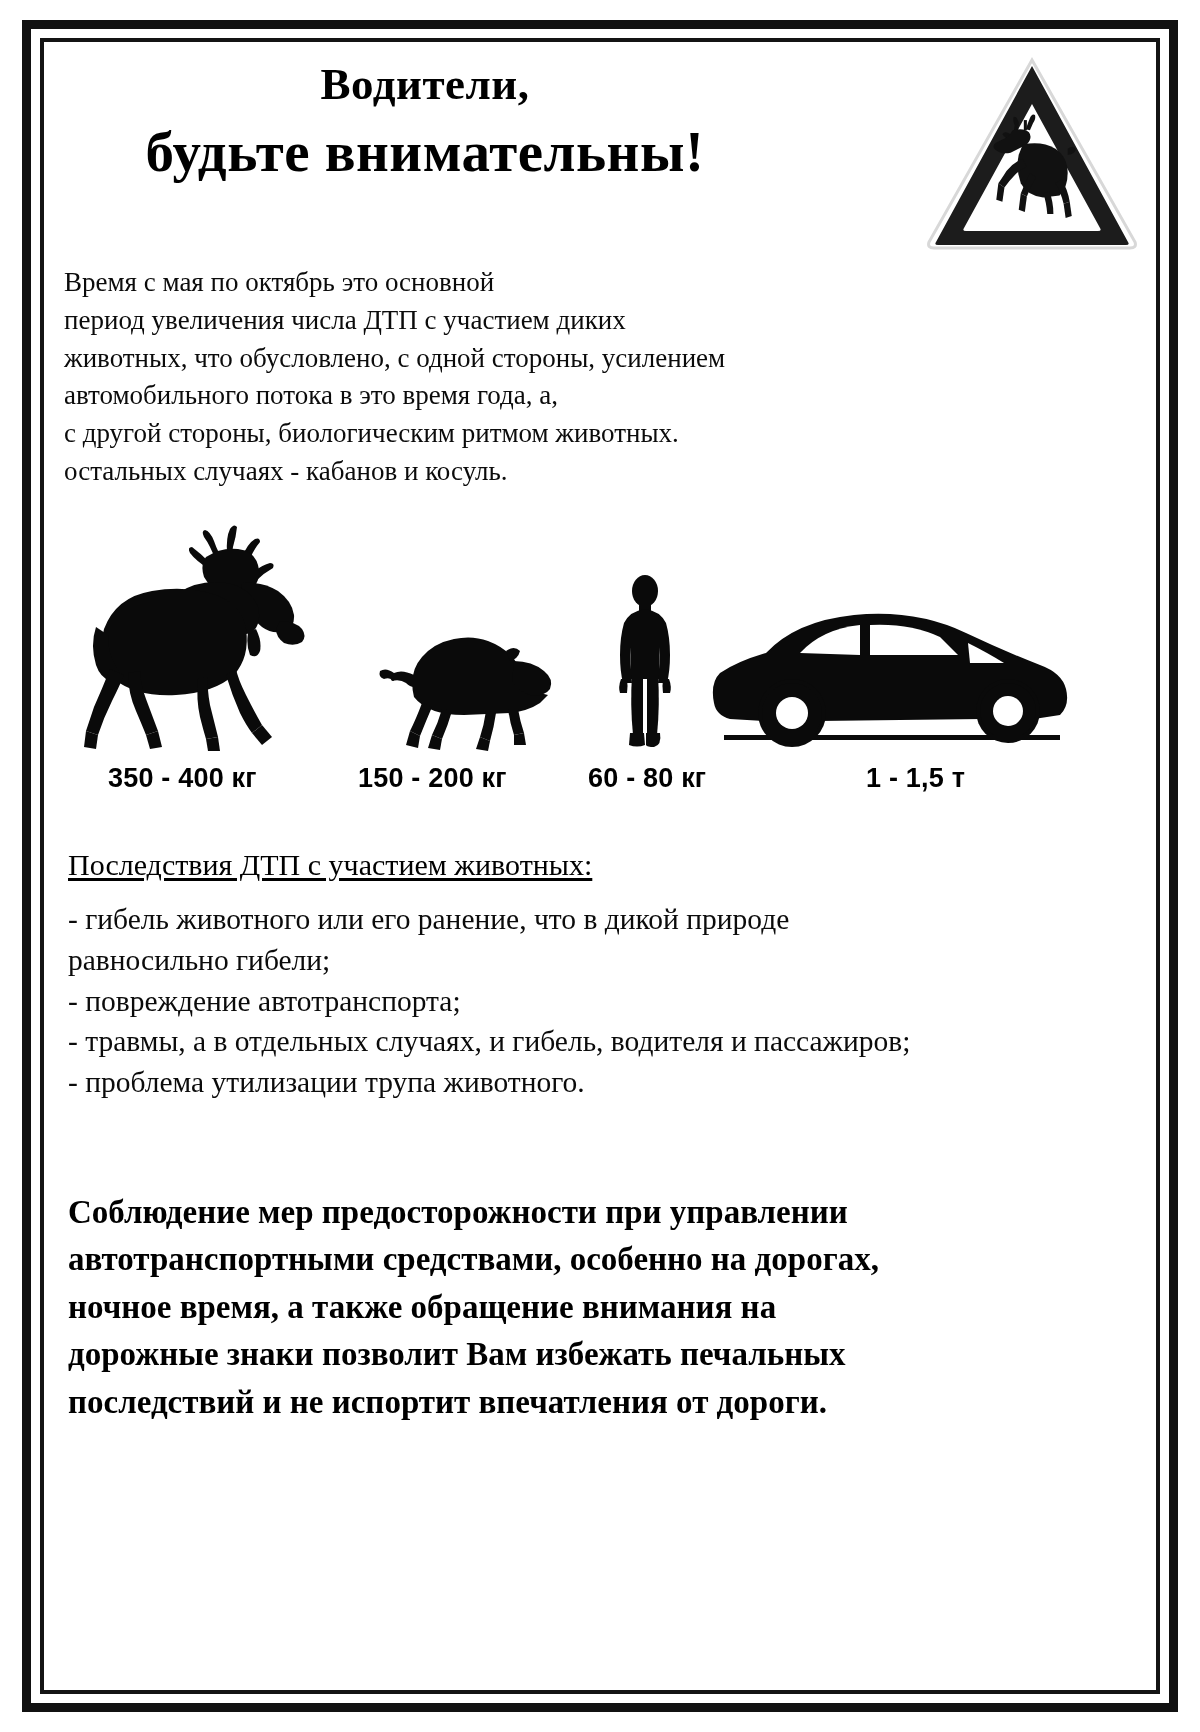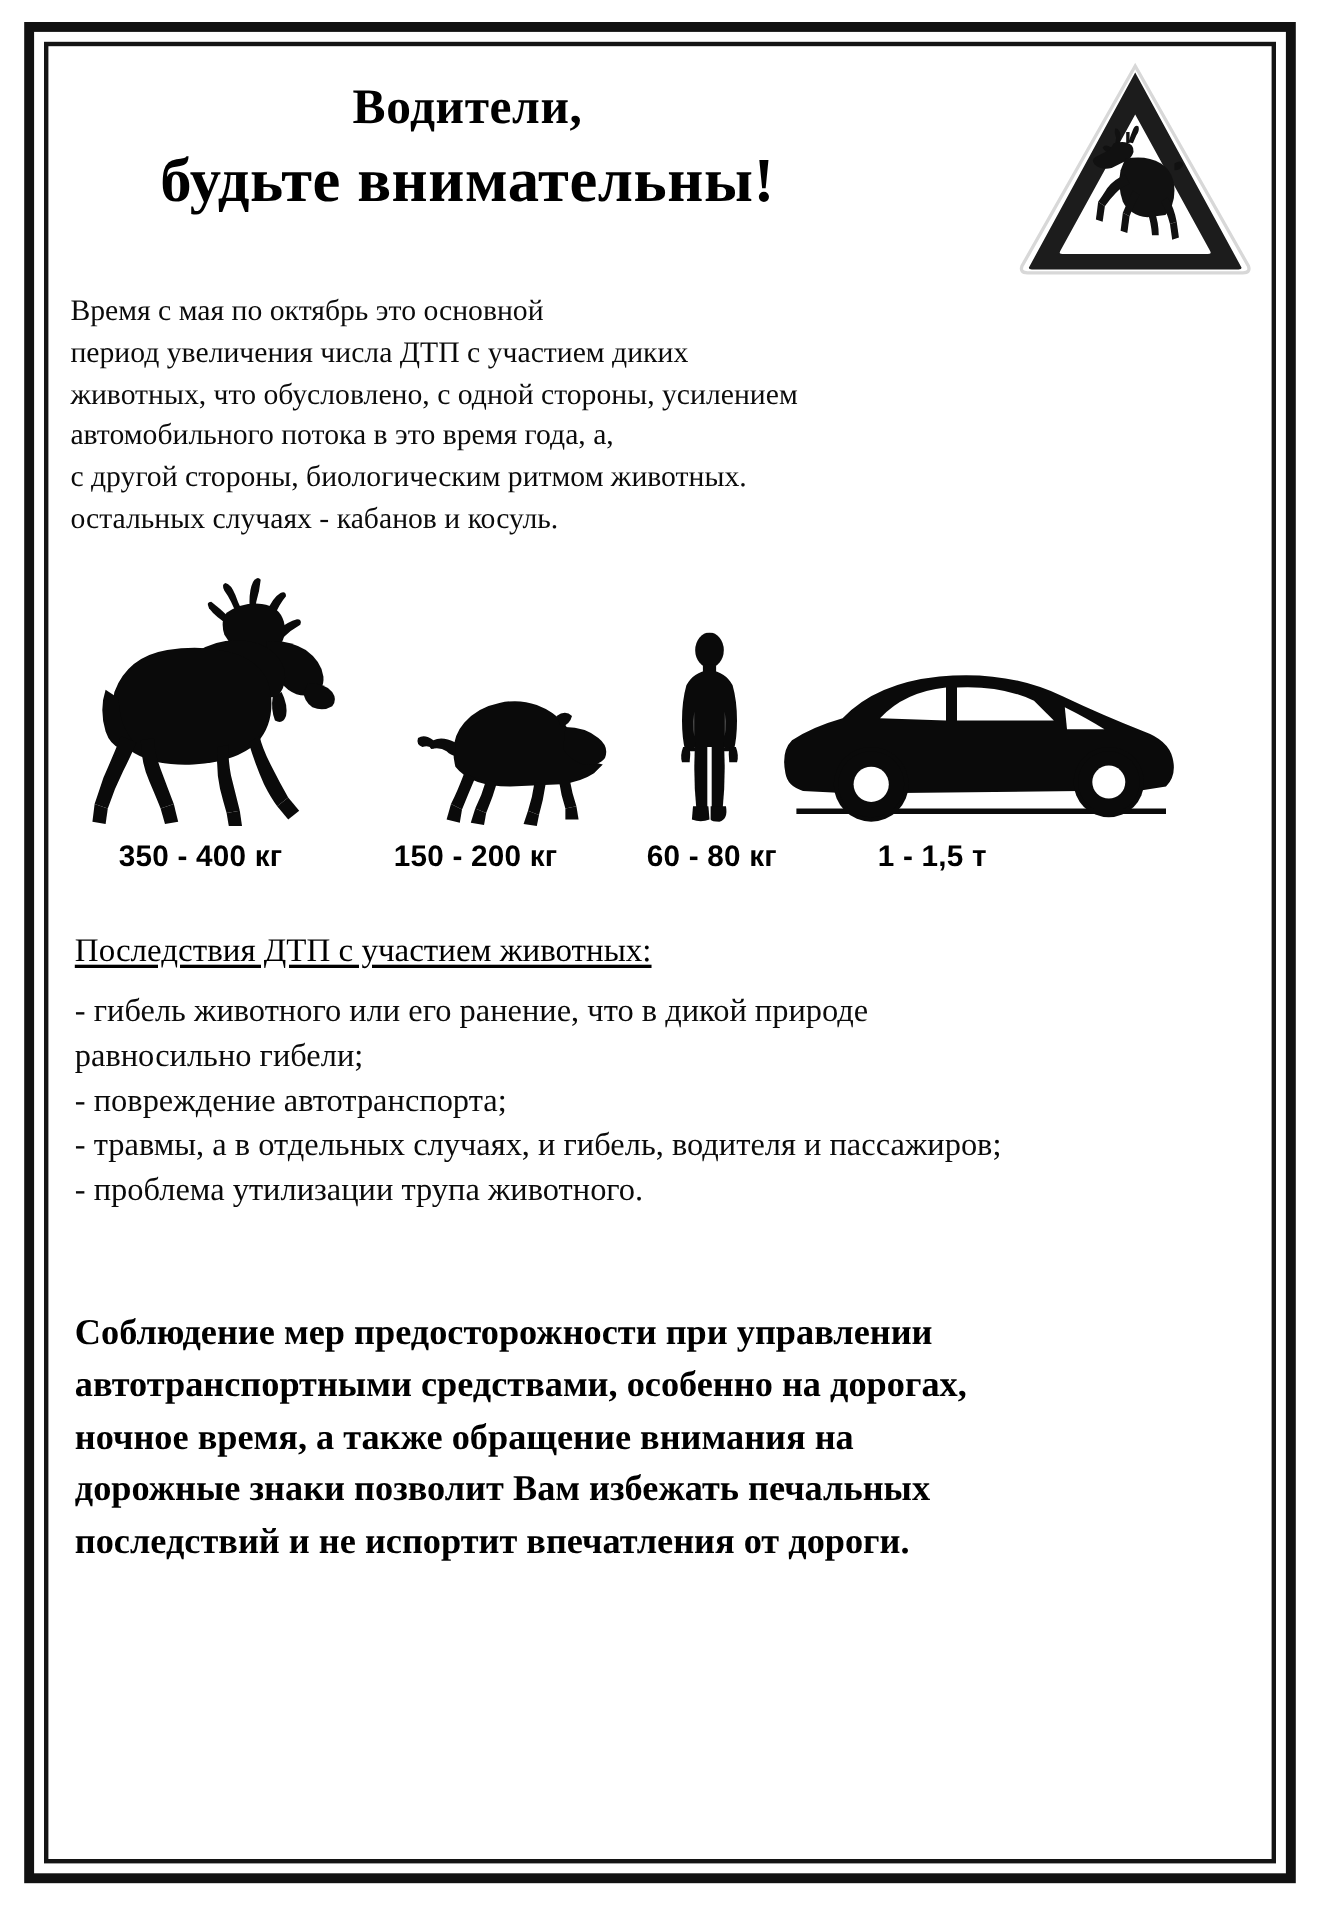--- a/index.html
+++ b/index.html
@@ -53,21 +53,21 @@
   }
 
   
   .header {
     position: relative;
     height: 212px;
   }
   .title-block {
     position: absolute;
     left: 22px;
-    top: 16px;
+    top: 3px;
     width: 690px;
     text-align: center;
   }
   .title-line {
     font-family: "Liberation Serif", "DejaVu Serif", serif;
     font-weight: bold;
     font-size: 45px;
     line-height: 1.32;
     letter-spacing: 0.5px;
     color: #000000;
@@ -128,21 +128,21 @@
     font-family: "Liberation Sans", "DejaVu Sans", sans-serif;
     font-weight: bold;
     font-size: 27px;
     letter-spacing: 0.2px;
     color: #000000;
     white-space: nowrap;
   }
   .w-moose  { left: 50px;  }
   .w-boar   { left: 300px; }
   .w-person { left: 530px; }
-  .w-car    { left: 740px; }
+  .w-car    { left: 808px; }
 
   
   .consequences {
     margin-top: 32px;
     padding-left: 10px;
   }
   .cons-heading {
     font-family: "Liberation Serif", "DejaVu Serif", serif;
     font-size: 30px;
     line-height: 1.32;

